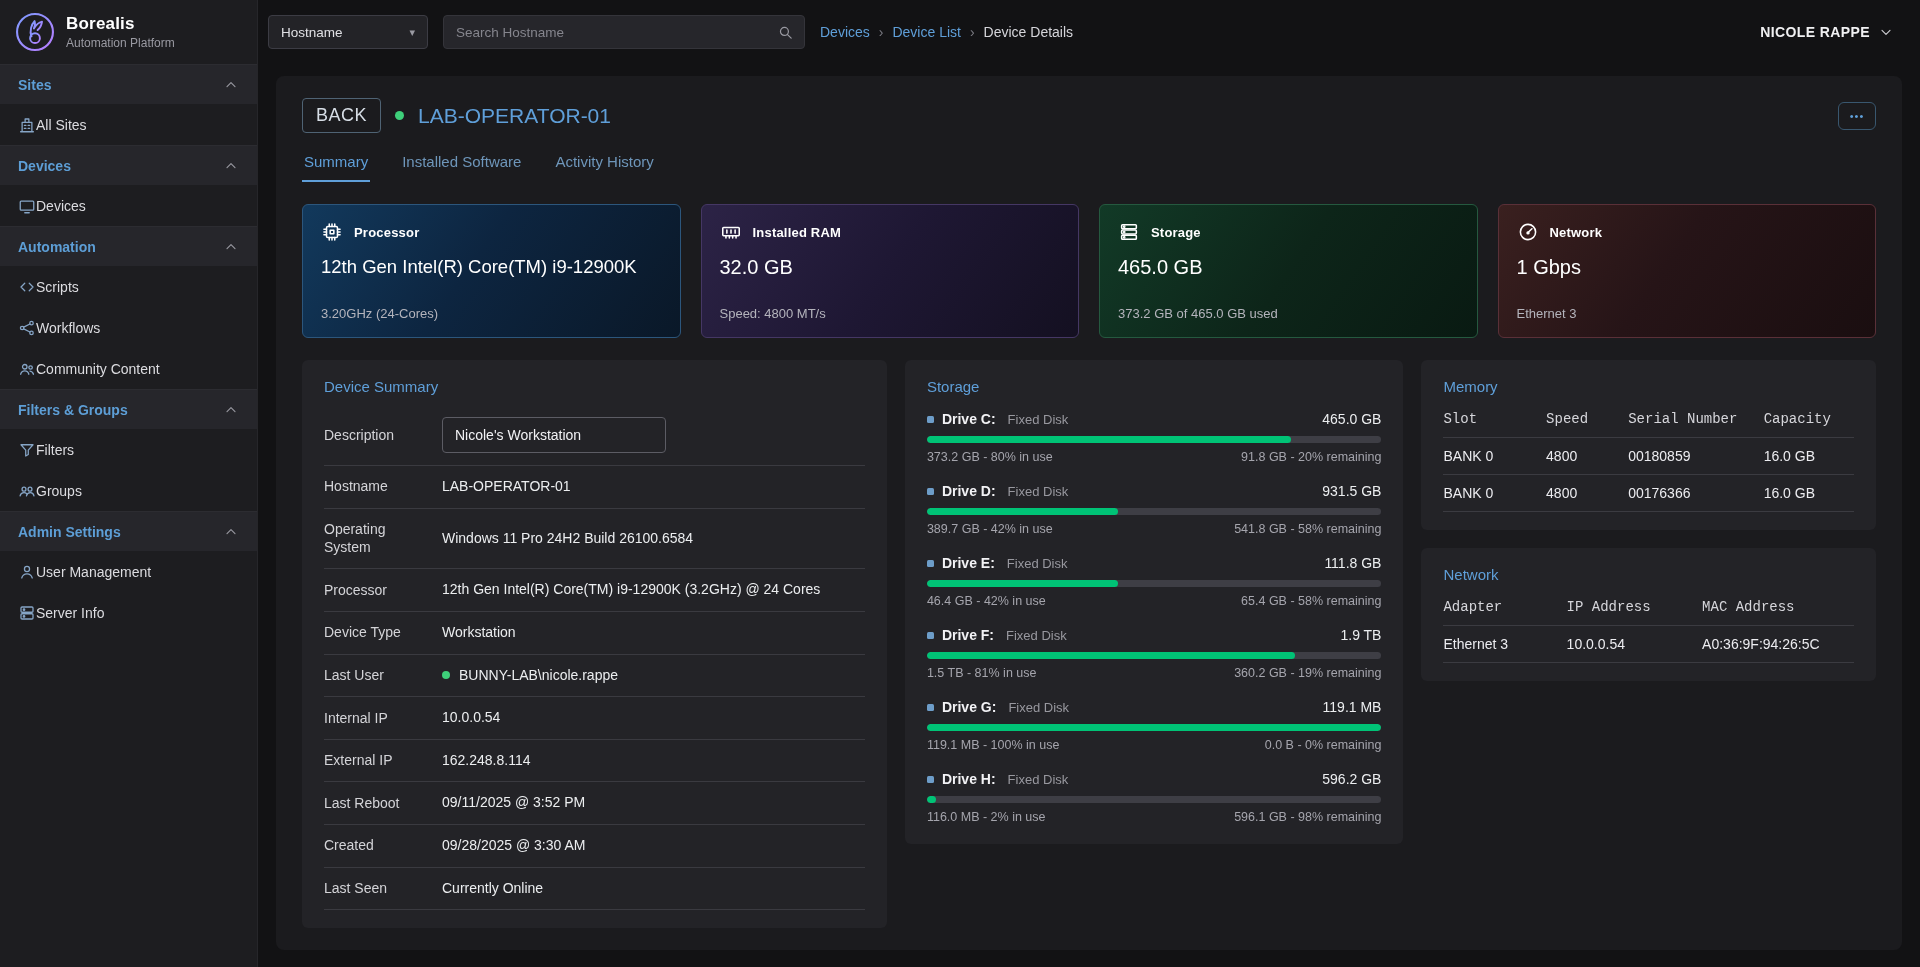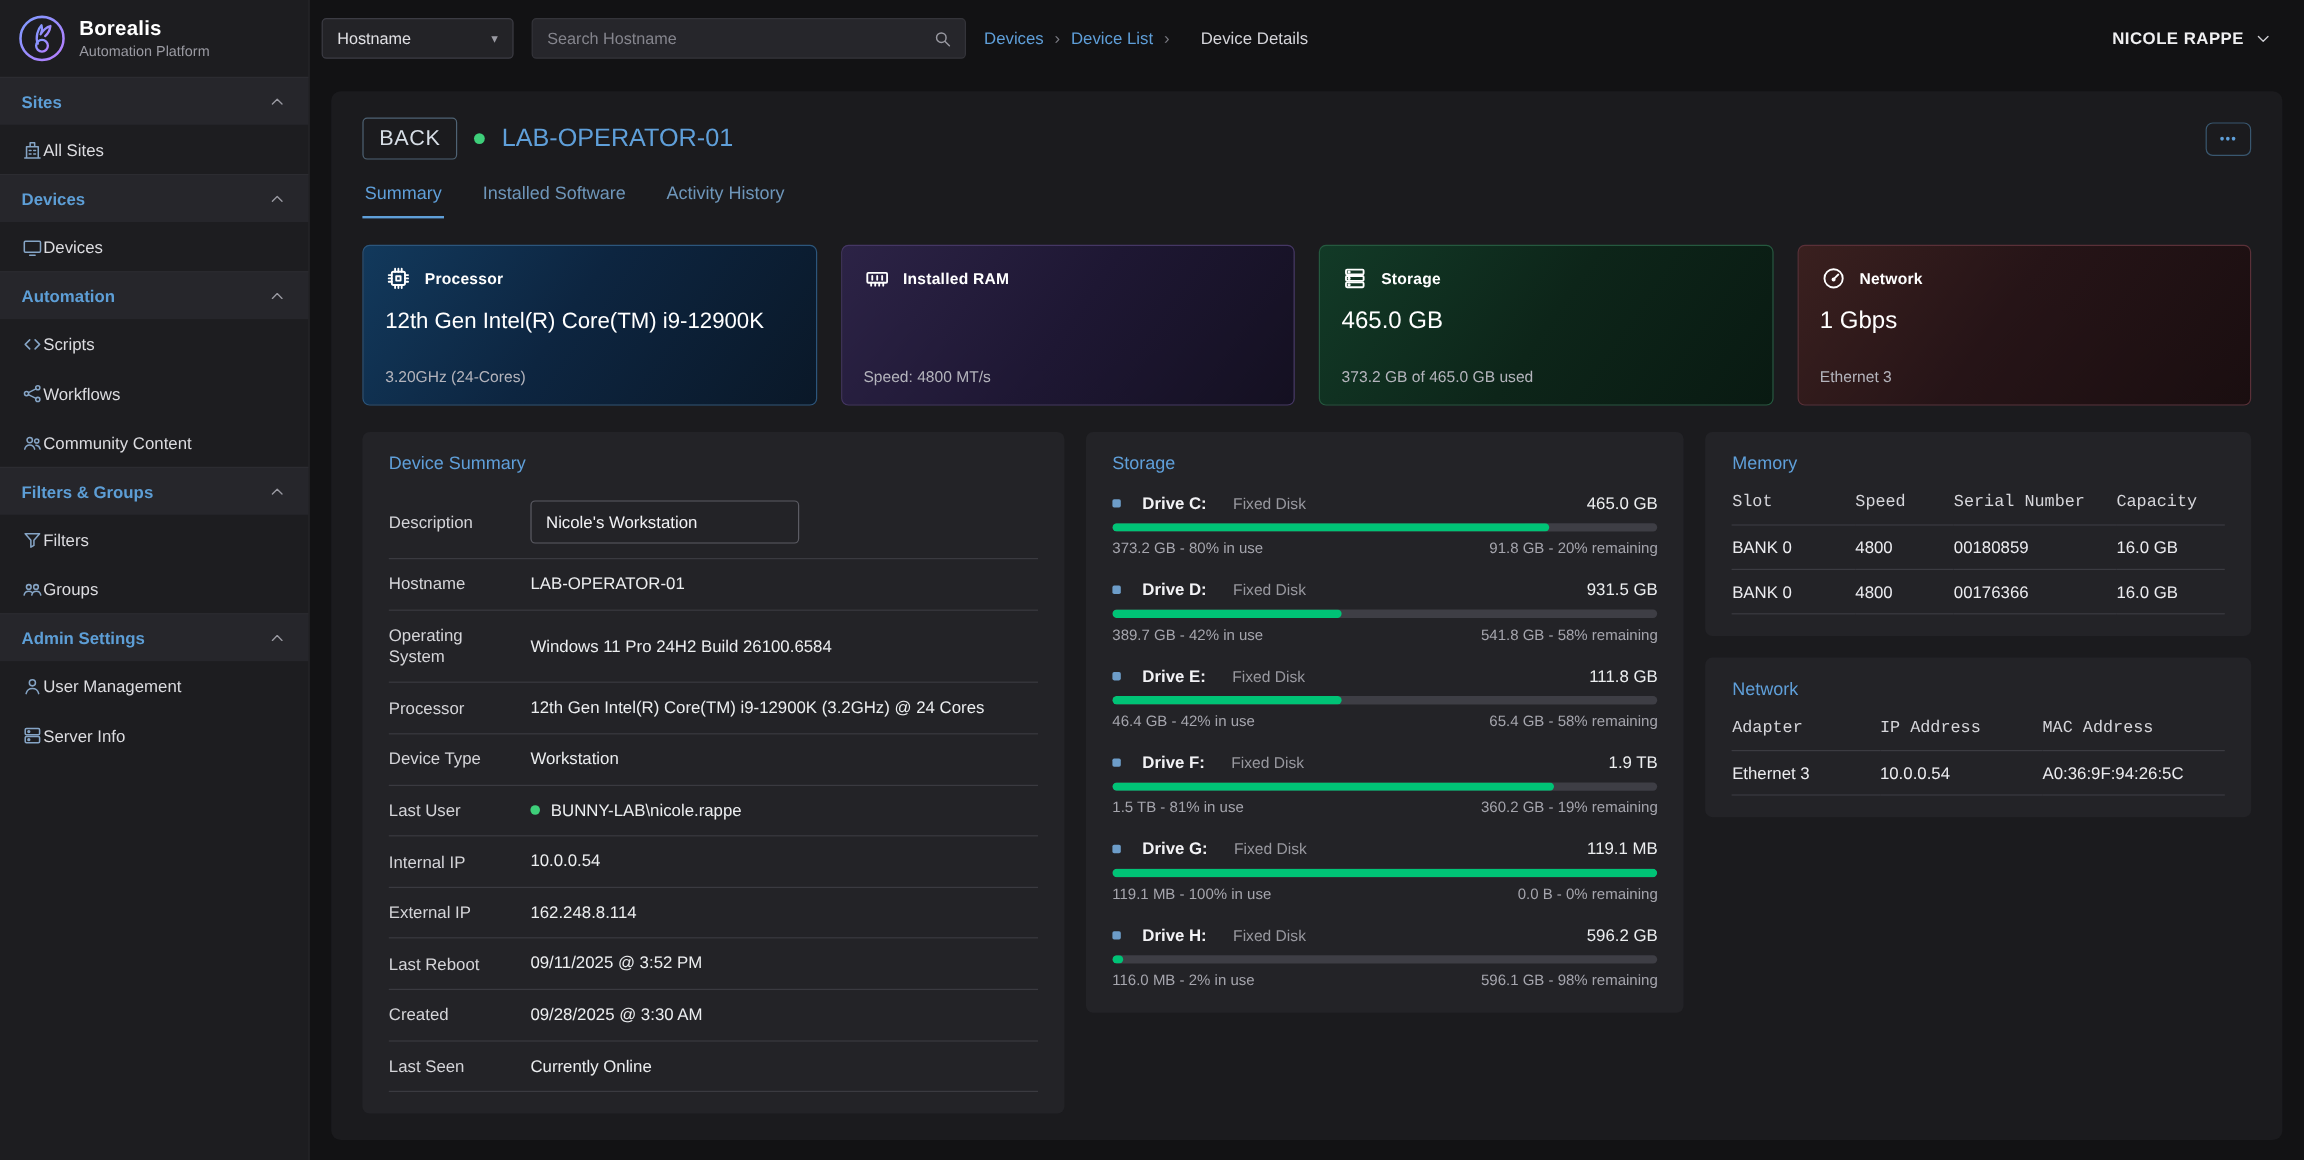--- a/index.html
+++ b/index.html
@@ -48,21 +48,21 @@
   }
   .searchbox input {
     flex: 1; background: transparent; border: none; outline: none;
     color: #e4e4e8; font-size: 13.5px; font-family: "Liberation Sans", sans-serif;
   }
   .searchbox input::placeholder { color: #85858d; }
   .searchbox .sicon { color: #9a9aa2; display: flex; }
   .breadcrumb { display: flex; align-items: center; gap: 9px; font-size: 14px; }
   .breadcrumb a { color: #5f9fd9; text-decoration: none; cursor: pointer; }
   .breadcrumb .sep { color: #7a7a82; }
-  .breadcrumb .current { color: #d5d5da; margin-left: 17px; }
+  .breadcrumb .current { color: #d5d5da; }
   .usermenu { margin-left: auto; display: flex; align-items: center; gap: 8px; cursor: pointer; }
   .usermenu .uname { font-size: 14px; font-weight: 600; letter-spacing: .4px; color: #f0f0f2; }
   .usermenu .chevd { color: #cfcfd4; display: flex; }
 
   
   .content { flex: 1; padding: 12px 18px 18px; }
   .panel { width: 100%; height: 100%; background: #1b1b1e; border-radius: 8px; padding: 22px 26px; overflow: hidden; }
   .panel-header { display: flex; align-items: center; gap: 14px; }
   .back-btn {
     background: transparent; border: 1px solid #4f6374; color: #d7dee6;
@@ -110,21 +110,21 @@
   .desc-row { padding: 12px 0; }
   .desc-input {
     width: 224px; background: transparent; border: 1px solid #5c5c64; border-radius: 4px;
     padding: 9px 12px; color: #f2f2f5; font-size: 14px; font-family: "Liberation Sans", sans-serif; outline: none;
   }
 
   
   .storage-box .box-title { margin-bottom: 16px; }
   .drive { margin-bottom: 19px; }
   .drive:last-child { margin-bottom: 2px; }
-  .drive-head { display: flex; align-items: center; gap: 18px; }
+  .drive-head { display: flex; align-items: center; gap: 8px; }
   .bullet { width: 7px; height: 7px; background: #6d9dc9; border-radius: 1.5px; flex: 0 0 7px; }
   .drive-name { font-weight: 700; color: #f2f2f5; font-size: 14px; }
   .drive-type { color: #98989f; font-size: 13px; margin-left: 4px; }
   .drive-size { margin-left: auto; color: #eceef0; font-size: 14px; }
   .progress { margin-top: 9px; height: 7px; background: #3e3e45; border-radius: 4px; overflow: hidden; }
   .progress-fill { height: 100%; background: #00c376; border-radius: 4px; }
   .drive-stats { margin-top: 7px; display: flex; justify-content: space-between; font-size: 12.5px; color: #a5a5ad; }
 
   
   .box table { width: 100%; border-collapse: collapse; margin-top: 6px; }
@@ -363,20 +363,21 @@
           <div class="card card-ram">
             <div class="card-head">
               <span class="cicon">
                   <svg class="ic" width="22" height="22" viewBox="0 0 24 24">
                     <rect x="3" y="7" width="18" height="9" rx="1"></rect>
                     <path d="M6.5 16v2.6M10.2 16v2.6M13.8 16v2.6M17.5 16v2.6M7.5 9.8v3.4M12 9.8v3.4M16.5 9.8v3.4"></path>
                   </svg>
                 </span>
               <span class="card-title">Installed RAM</span>
             </div>
+            <div class="card-value">32.0 GB</div>
             <div class="card-footer">Speed: 4800 MT/s</div>
           </div>
 
           <div class="card card-storage">
             <div class="card-head">
               <span class="cicon">
                   <svg class="ic" width="22" height="22" viewBox="0 0 24 24">
                     <rect x="4" y="4" width="16" height="4.4" rx="1"></rect>
                     <rect x="4" y="9.8" width="16" height="4.4" rx="1"></rect>
                     <rect x="4" y="15.6" width="16" height="4.4" rx="1"></rect>

